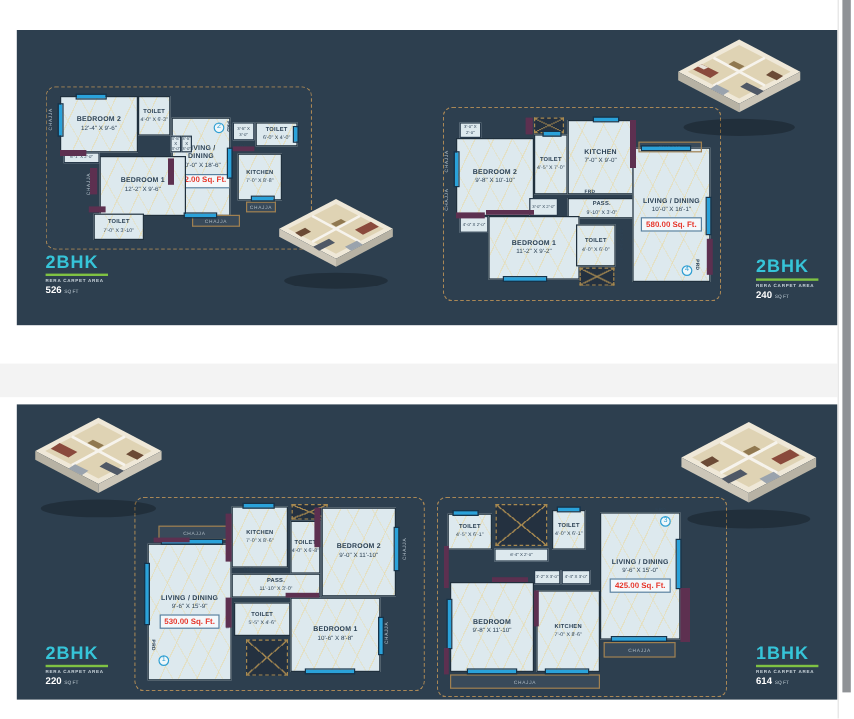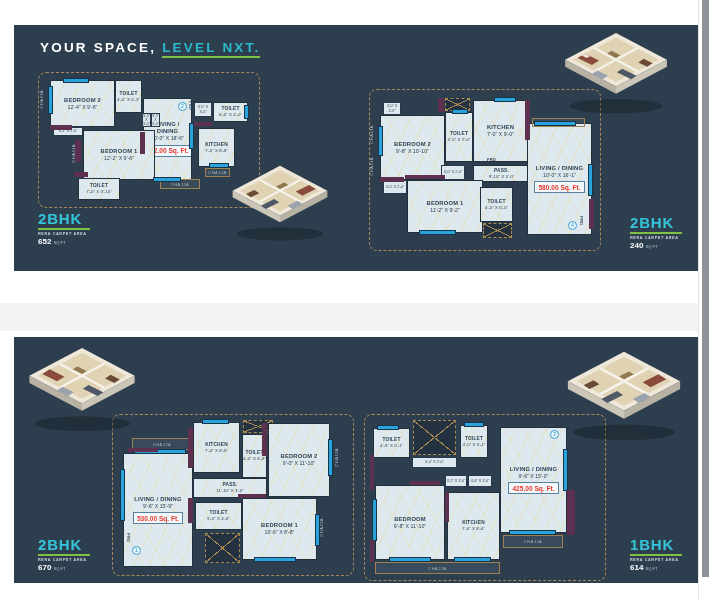--- a/index.html
+++ b/index.html
@@ -48,23 +48,20 @@
   .r3d{position:absolute;}
   .sb-track{position:absolute;right:0;top:0;width:13px;height:599px;background:#ffffff;border-left:1px solid #e3e3e3;}
   .sb-thumb{position:absolute;left:3px;top:0;width:7px;height:577px;background:#8f9296;}
 </style>
 </head>
 <body>
 
 <div id="stage">
 
   <div class="panel" id="panel-top">
-    <div class="hdr">
-      <span>YOUR SPACE, </span><span class="acc">LEVEL NXT.</span>
-    </div>
 
     <div class="plan" style="left:30px;top:53px;width:210px;height:124px;">
       <div class="bdy"></div>
       <div class="room" style="left:6px;top:2px;width:65px;height:47px;">
         <span class="nm">BEDROOM 2</span>
         <span class="dm">12'-4" X 9'-6"</span>
       </div>
       <div class="room sm" style="left:71px;top:2px;width:27px;height:33px;">
         <span class="nm">TOILET</span>
         <span class="dm">4'-0" X 6'-3"</span>
@@ -199,21 +196,21 @@
         <polygon points="60,24 70,29 65,32 55,27" fill="#907850"></polygon>
         <polygon points="96,33 106,38 100,42 90,37" fill="#6b4a35"></polygon>
         <polygon points="44,46 56,52 50,56 38,50" fill="#9aa3ad"></polygon>
       </g>
     </svg>
 
     <div class="badge" style="left:24px;top:186px;">
       <div class="tp">2BHK</div>
       <div class="rl"></div>
       <div class="nt">RERA CARPET AREA</div>
-      <div class="ar"><span>652</span> <span class="un">SQ FT</span></div>
+      <div class="ar"><span>526</span> <span class="un">SQ FT</span></div>
     </div>
     <div class="badge" style="left:616px;top:190px;">
       <div class="tp">2BHK</div>
       <div class="rl"></div>
       <div class="nt">RERA CARPET AREA</div>
       <div class="ar"><span>240</span> <span class="un">SQ FT</span></div>
     </div>
   </div>
 
   <div class="band"></div>
@@ -348,21 +345,21 @@
         <polygon points="60,24 70,29 65,32 55,27" fill="#907850"></polygon>
         <polygon points="96,33 106,38 100,42 90,37" fill="#6b4a35"></polygon>
         <polygon points="44,46 56,52 50,56 38,50" fill="#9aa3ad"></polygon>
       </g>
     </svg>
 
     <div class="badge" style="left:24px;top:200px;">
       <div class="tp">2BHK</div>
       <div class="rl"></div>
       <div class="nt">RERA CARPET AREA</div>
-      <div class="ar"><span>670</span> <span class="un">SQ FT</span></div>
+      <div class="ar"><span>220</span> <span class="un">SQ FT</span></div>
     </div>
     <div class="badge" style="left:616px;top:200px;">
       <div class="tp">1BHK</div>
       <div class="rl"></div>
       <div class="nt">RERA CARPET AREA</div>
       <div class="ar"><span>614</span> <span class="un">SQ FT</span></div>
     </div>
   </div>
 
   <div class="sb-track">

